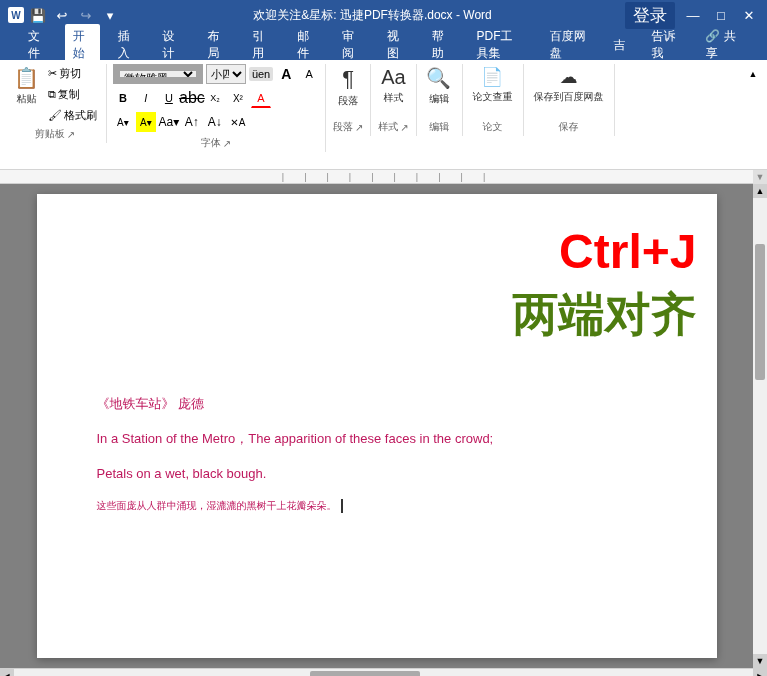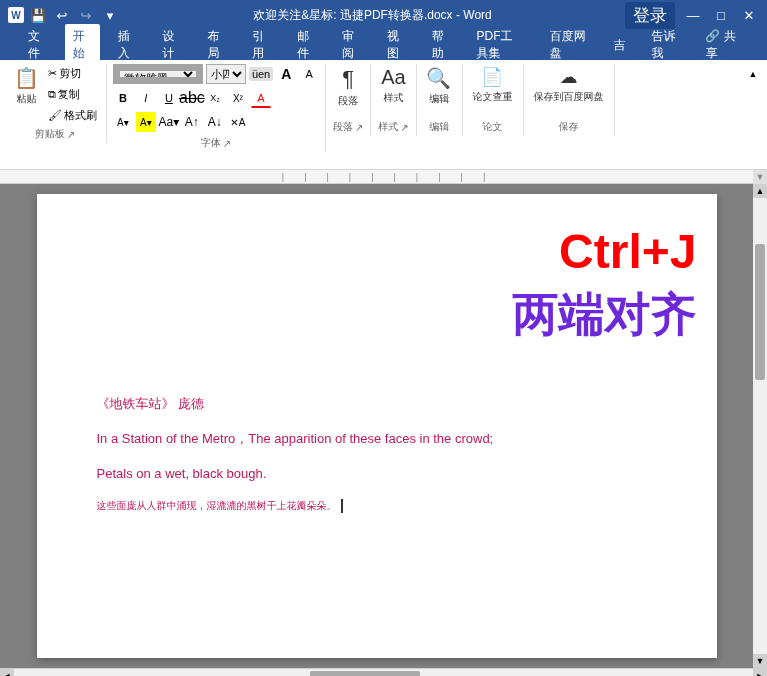--- a/index.html
+++ b/index.html
@@ -141,21 +141,21 @@
       font-weight: bold;
       color: red;
       font-family: Arial, sans-serif;
     }
     .align-text {
       position: absolute;
       top: 90px;
       right: 20px;
       font-size: 46px;
       font-weight: bold;
-      color: #6d28d9;
+      color: #4d7c0f;
       font-family: 'Microsoft YaHei', SimHei, sans-serif;
     }
 
     .doc-line { margin-bottom: 14px; font-size: 13px; color: #be185d; line-height: 1.6; }
     .doc-line.poem-title { font-size: 13px; }
     .doc-line.eng-line { font-size: 13px; }
     .doc-line.chin-line { font-size: 10px; }
 
     
     #h-scrollbar {

